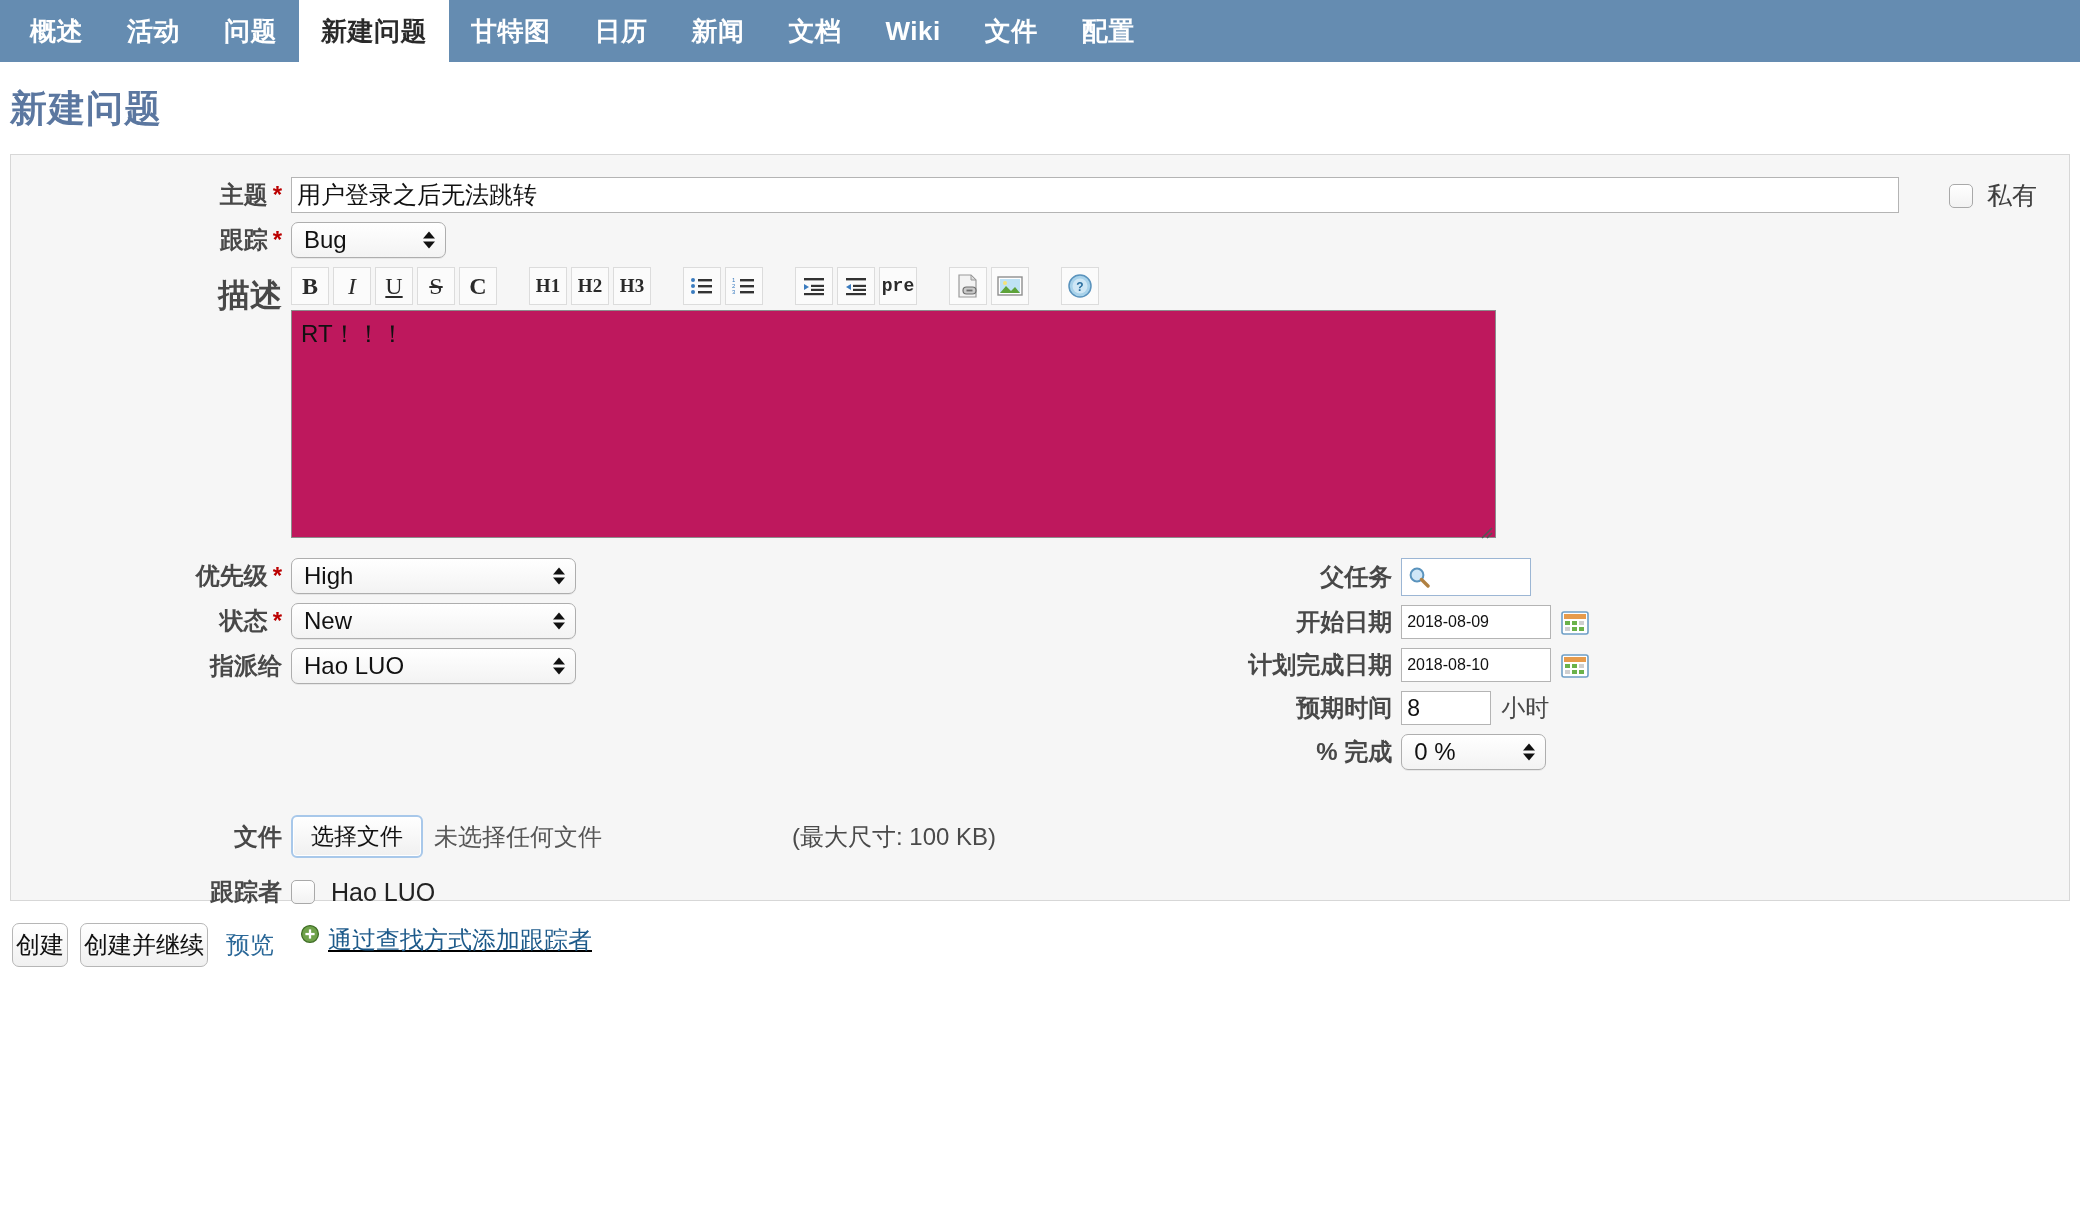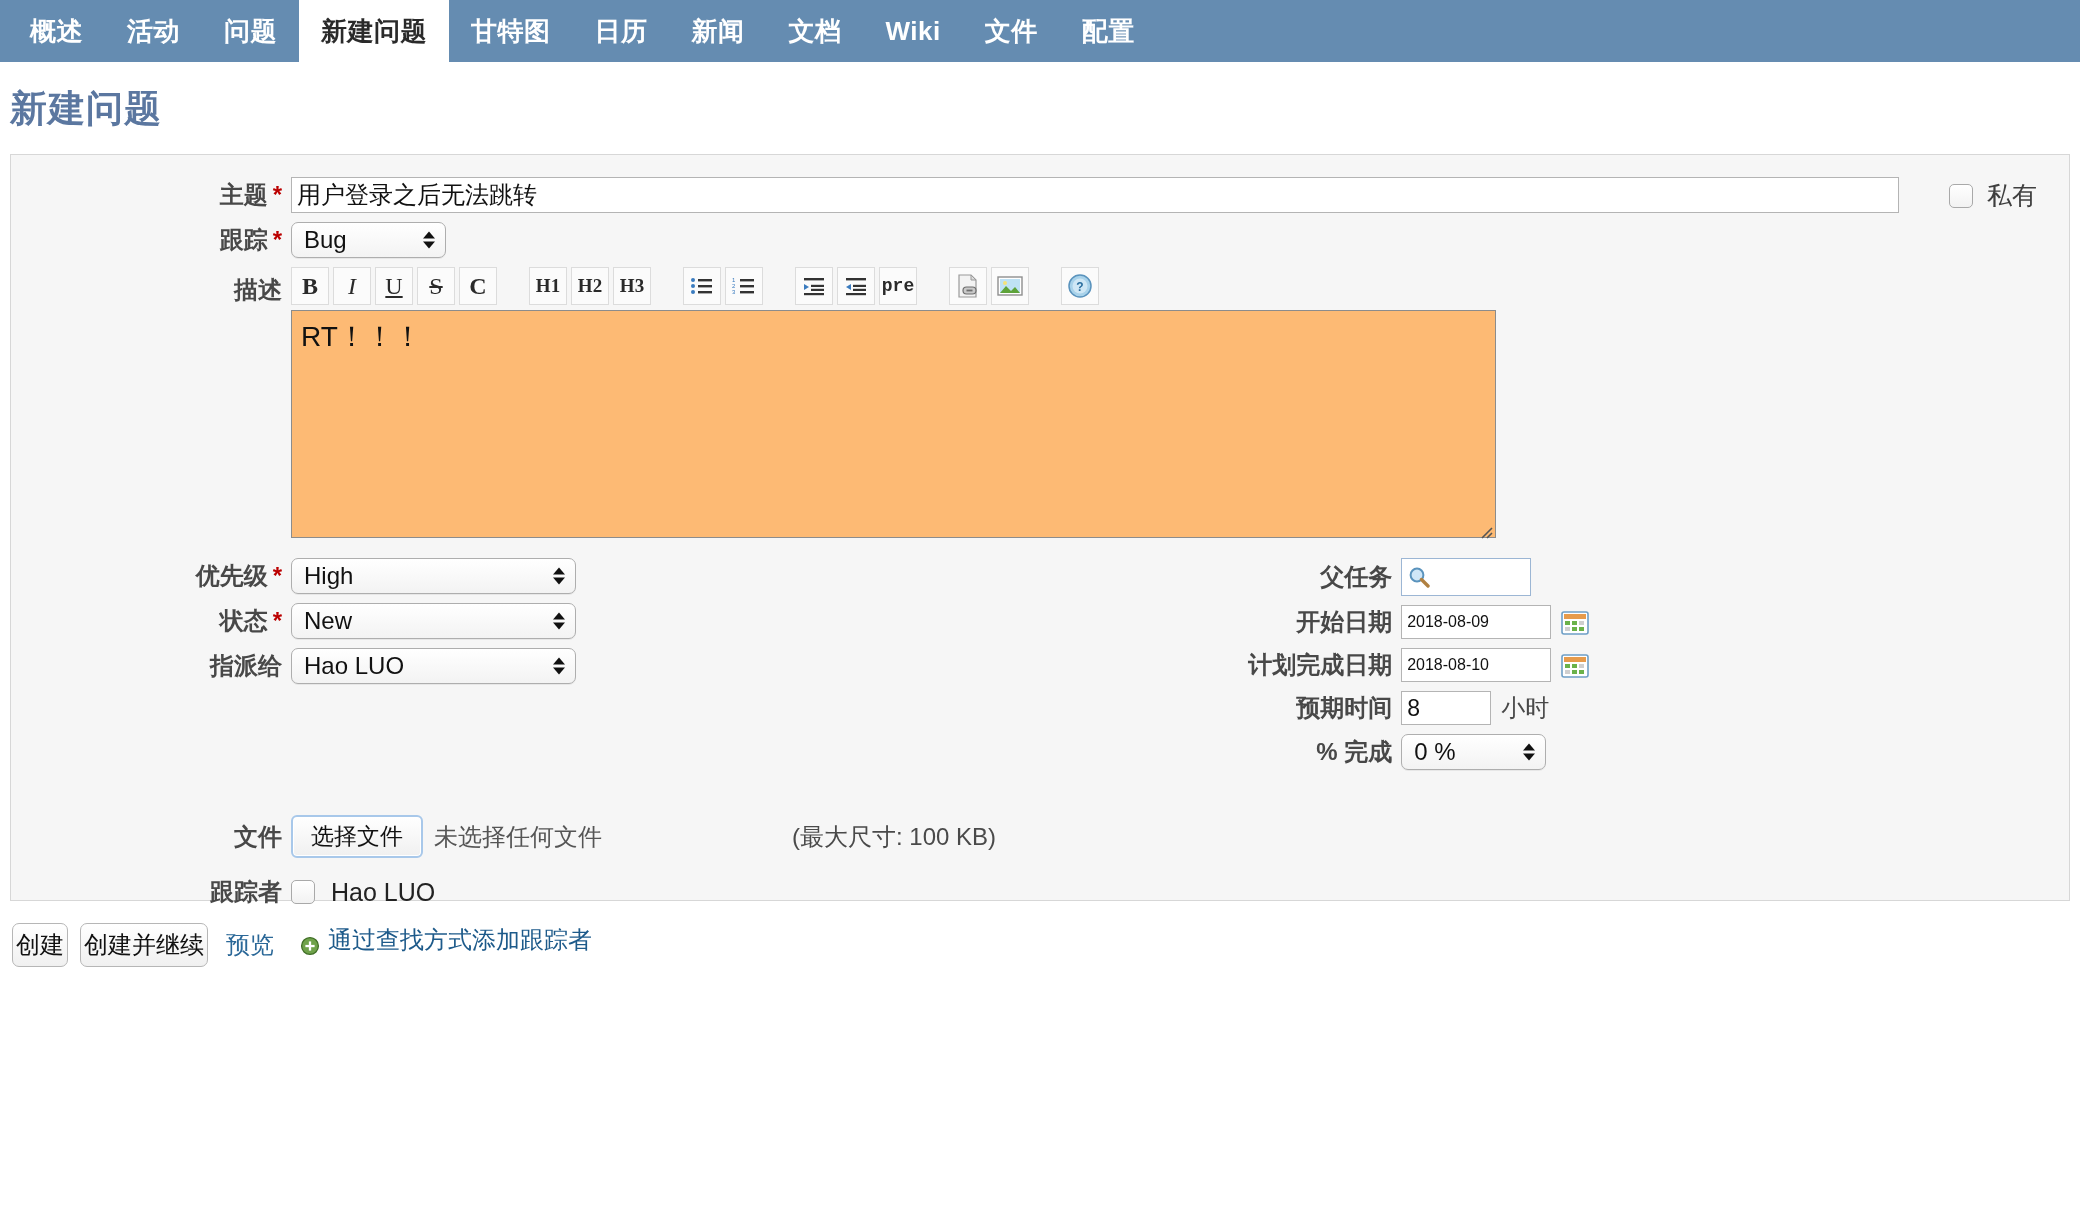--- a/index.html
+++ b/index.html
@@ -125,27 +125,27 @@
     font-size: 24px;
     color: #2a2a2a;
     cursor: pointer;
     user-select: none;
   }
   .jsbtn.hx { font-size: 19px; font-weight: bold; }
   .jsbtn.pre { font-family: Liberation Mono, monospace; font-size: 18px; font-weight: bold; text-align: center; }
   .jsbtn b { font-family: "Liberation Serif", serif; }
 
   #desc-wrap { display: flex; }
-  #desc-label { width: 280px; text-align: right; font-size: 24px; color: #484848;
+  #desc-label { width: 280px; text-align: right; font-size: 32px; color: #484848;
                 font-weight: bold; padding-right: 9px; padding-top: 7px; }
   #desc-area {
     width: 1205px; height: 228px;
     border: 1px solid #8c8c8c;
-    background: #fdba74;
-    font-size: 28px;
+    background: #be185d;
+    font-size: 24px;
     font-family: "Liberation Sans", sans-serif;
     color: #111;
     padding: 7px 9px;
     resize: none;
     outline: none;
     position: relative;
   }
   #desc-box { position: relative; }
   #resize-handle {
     position: absolute; right: 3px; bottom: 3px;
@@ -202,21 +202,21 @@
     color: #111;
     cursor: pointer;
     box-shadow: 0 0 0 1px #ffffff inset;
   }
   #file-status { font-size: 24px; color: #555; margin-left: 11px; }
   #max-size { font-size: 24px; color: #4a4a4a; margin-left: 190px; }
 
   #watcher-row { display: flex; align-items: center; margin-top: 18px; }
   #watcher-name { font-size: 25px; color: #222; margin-left: 16px; }
 
-  #addwatch-row { display: flex; align-items: flex-end; margin-top: 16px; padding-left: 289px; }
+  #addwatch-row { display: flex; align-items: flex-start; margin-top: 16px; padding-left: 289px; text-decoration: underline; }
   #addwatch-link {
     font-size: 24px; color: #1d5a8a; text-decoration: none; cursor: pointer; margin-left: 8px;
   }
 
   
   #actions { display: flex; align-items: center; padding: 22px 0 0 12px; gap: 12px; }
   .abtn {
     border: 1px solid #b6b6b6;
     border-radius: 7px;
     background: linear-gradient(#ffffff,#f0f0f0);

